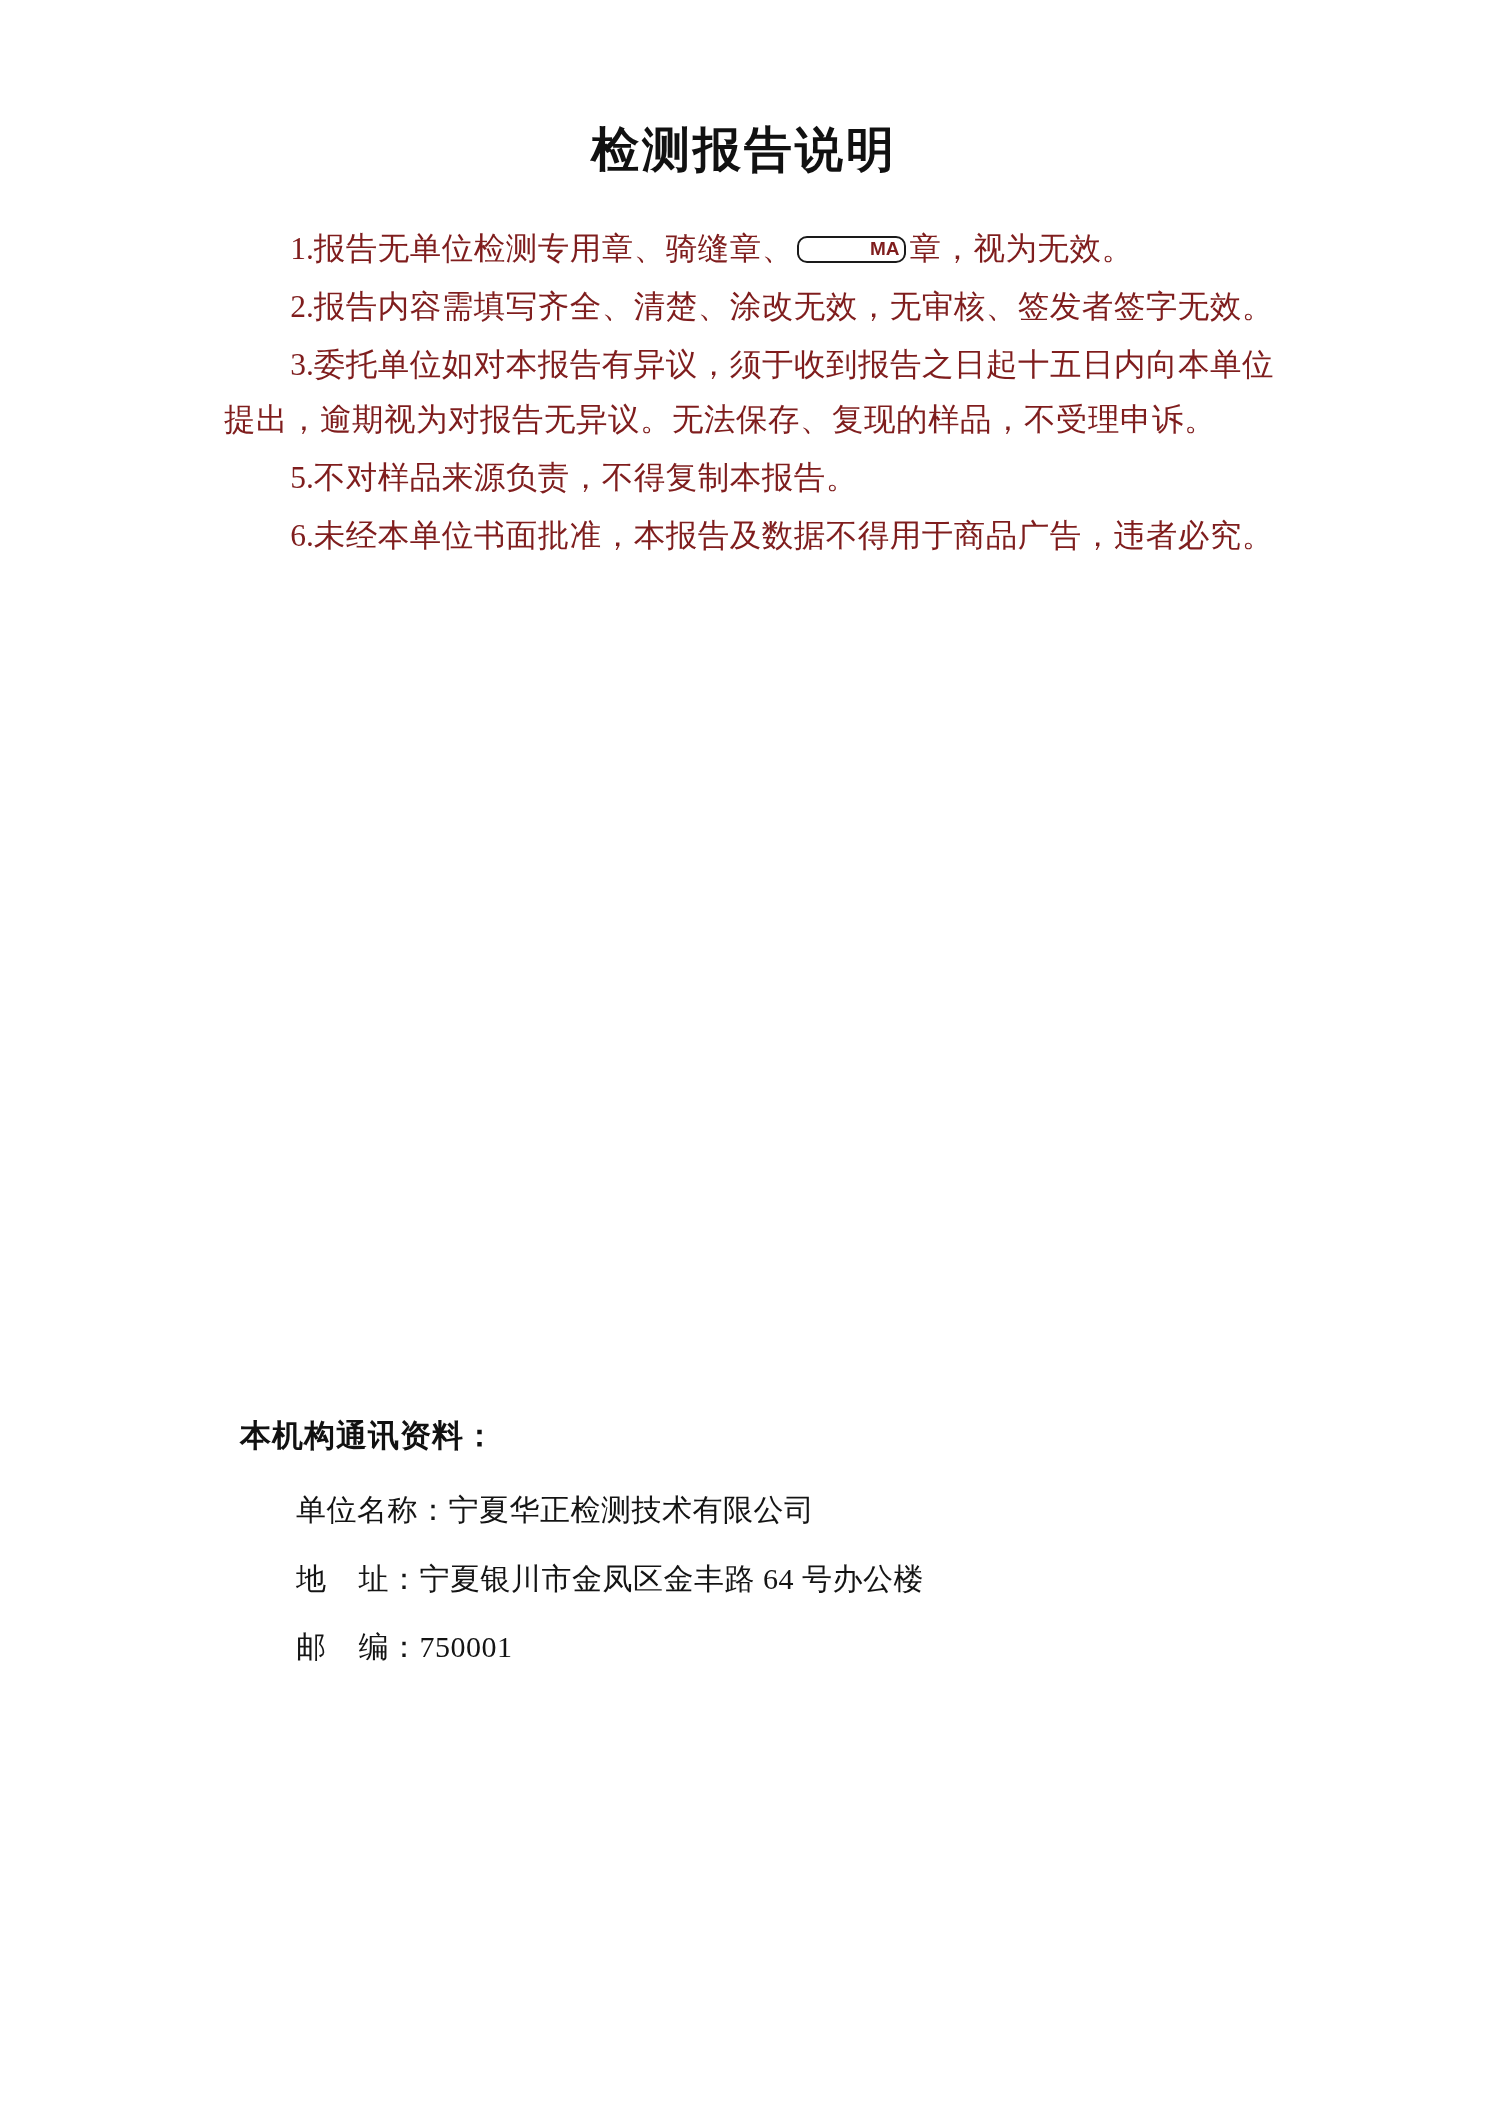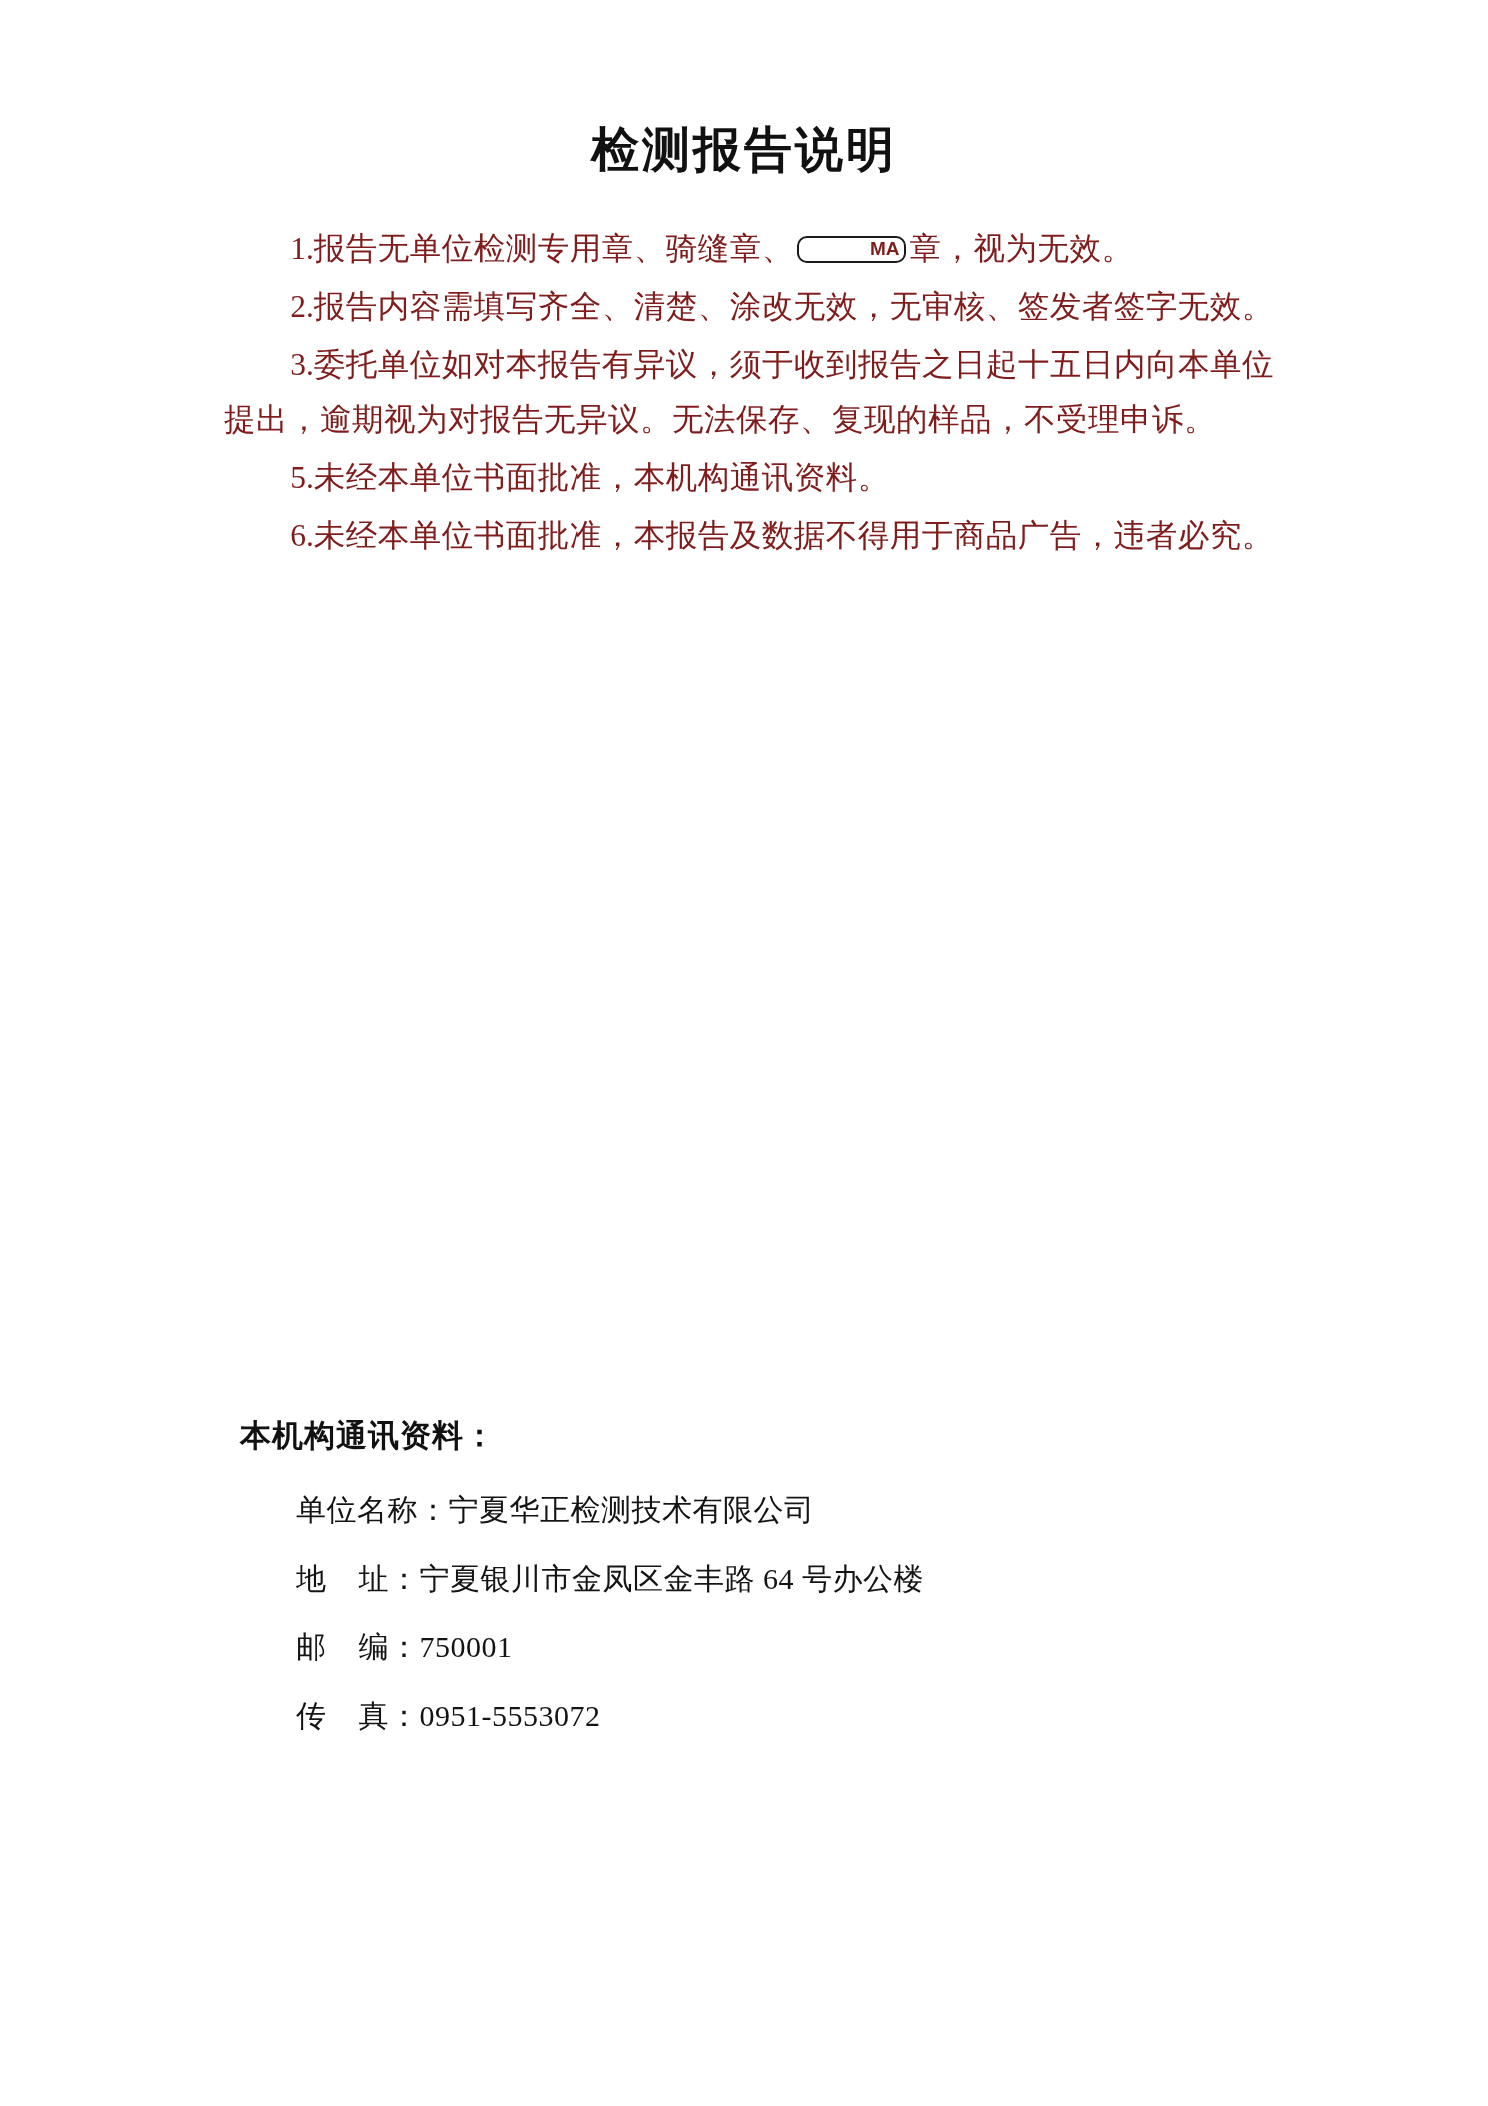--- a/index.html
+++ b/index.html
@@ -108,32 +108,31 @@
 
   <div class="body-block">
 
     <p class="para"><span class="num">1.</span><span>报告无单位检测专用章、骑缝章、</span><span class="ma-badge">MA</span><span>章，视为无效。</span></p>
 
     <p class="para"><span class="num">2.</span><span>报告内容需填写齐全、清楚、涂改无效，无审核、签发者签字无效。</span></p>
 
     <p class="para"><span class="num">3.</span><span>委托单位如对本报告有异议，须于收到报告之日起十五日内向本单位提出，逾期视为对报告无异议。无法保存、复现的样品，不受理申诉。</span></p>
 
 
-    <p class="para"><span class="num">5.</span><span>未经本单位书面批准，本机构通讯资料。</span></p>
+    <p class="para"><span class="num">5.</span><span>不对样品来源负责，不得复制本报告。</span></p>
 
     <p class="para"><span class="num">6.</span><span>未经本单位书面批准，本报告及数据不得用于商品广告，违者必究。</span></p>
 
   </div>
 
   <div class="contact-block">
     <div class="contact-heading">本机构通讯资料：</div>
 
     <div class="contact-row"><span class="contact-label">单位名称：</span><span class="contact-value">宁夏华正检测技术有限公司</span></div>
 
     <div class="contact-row"><span class="contact-label">地    址：</span><span class="contact-value">宁夏银川市金凤区金丰路 64 号办公楼</span></div>
 
     <div class="contact-row"><span class="contact-label">邮    编：</span><span class="contact-value">750001</span></div>
 
 
-    <div class="contact-row"><span class="contact-label">传    真：</span><span class="contact-value">0951-5553072</span></div>
   </div>
 
 </div>
 
 </body></html>

